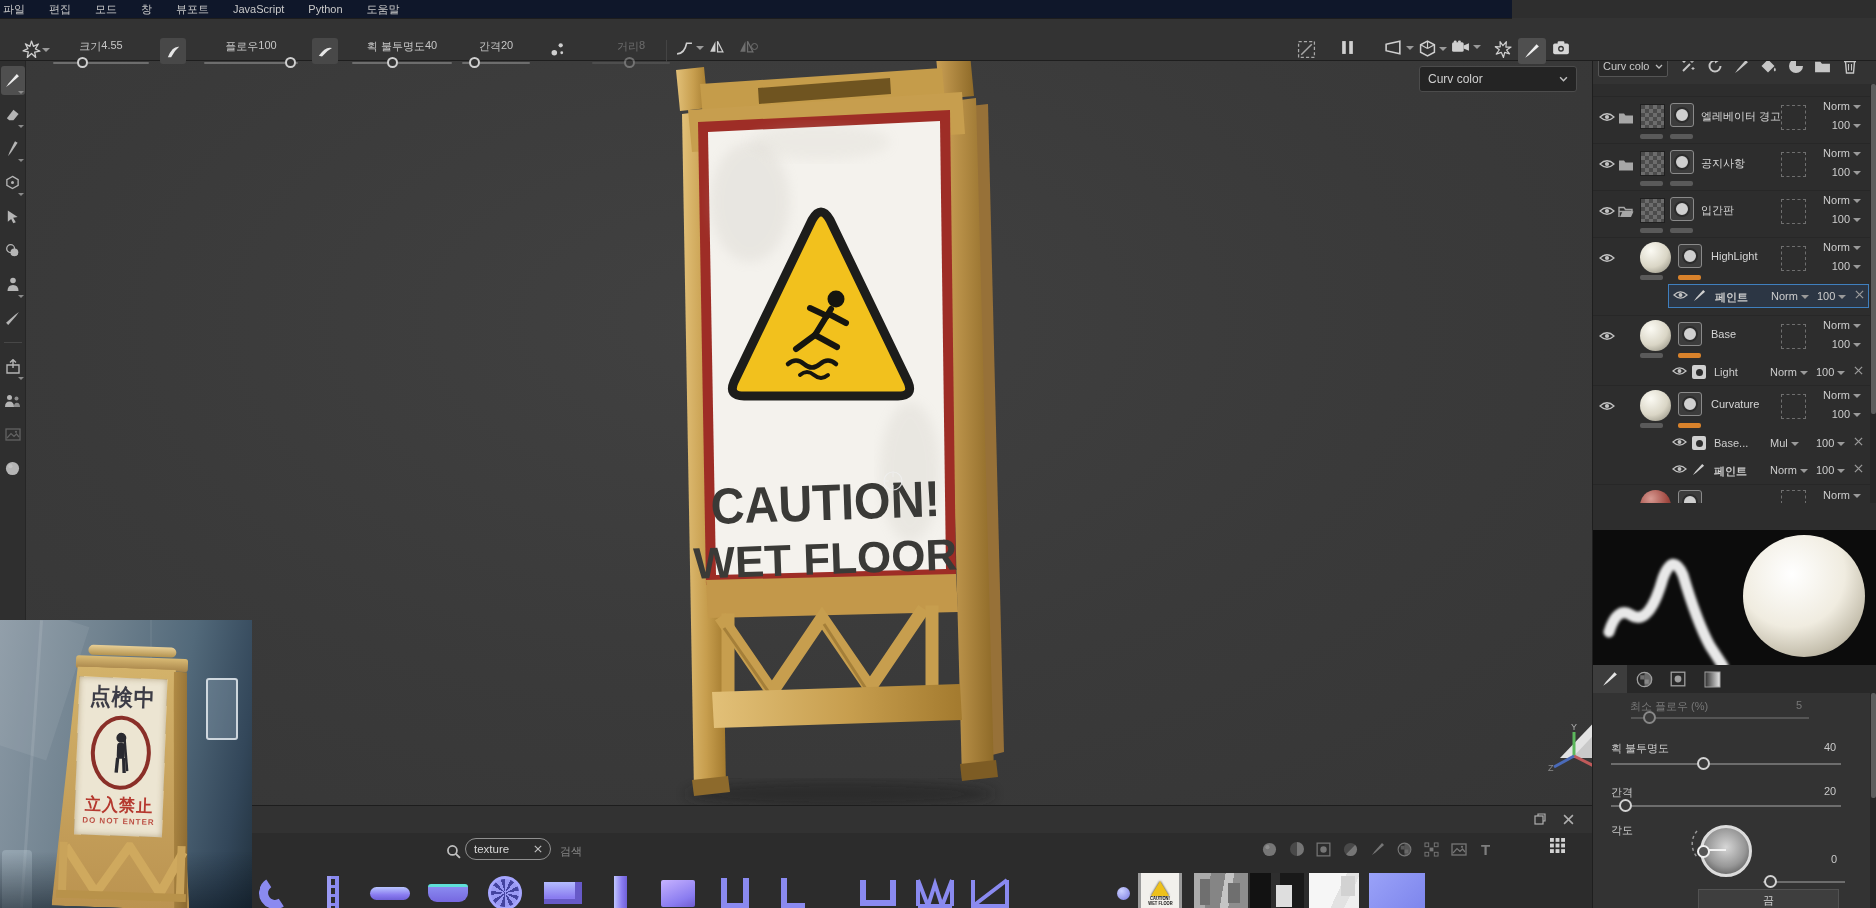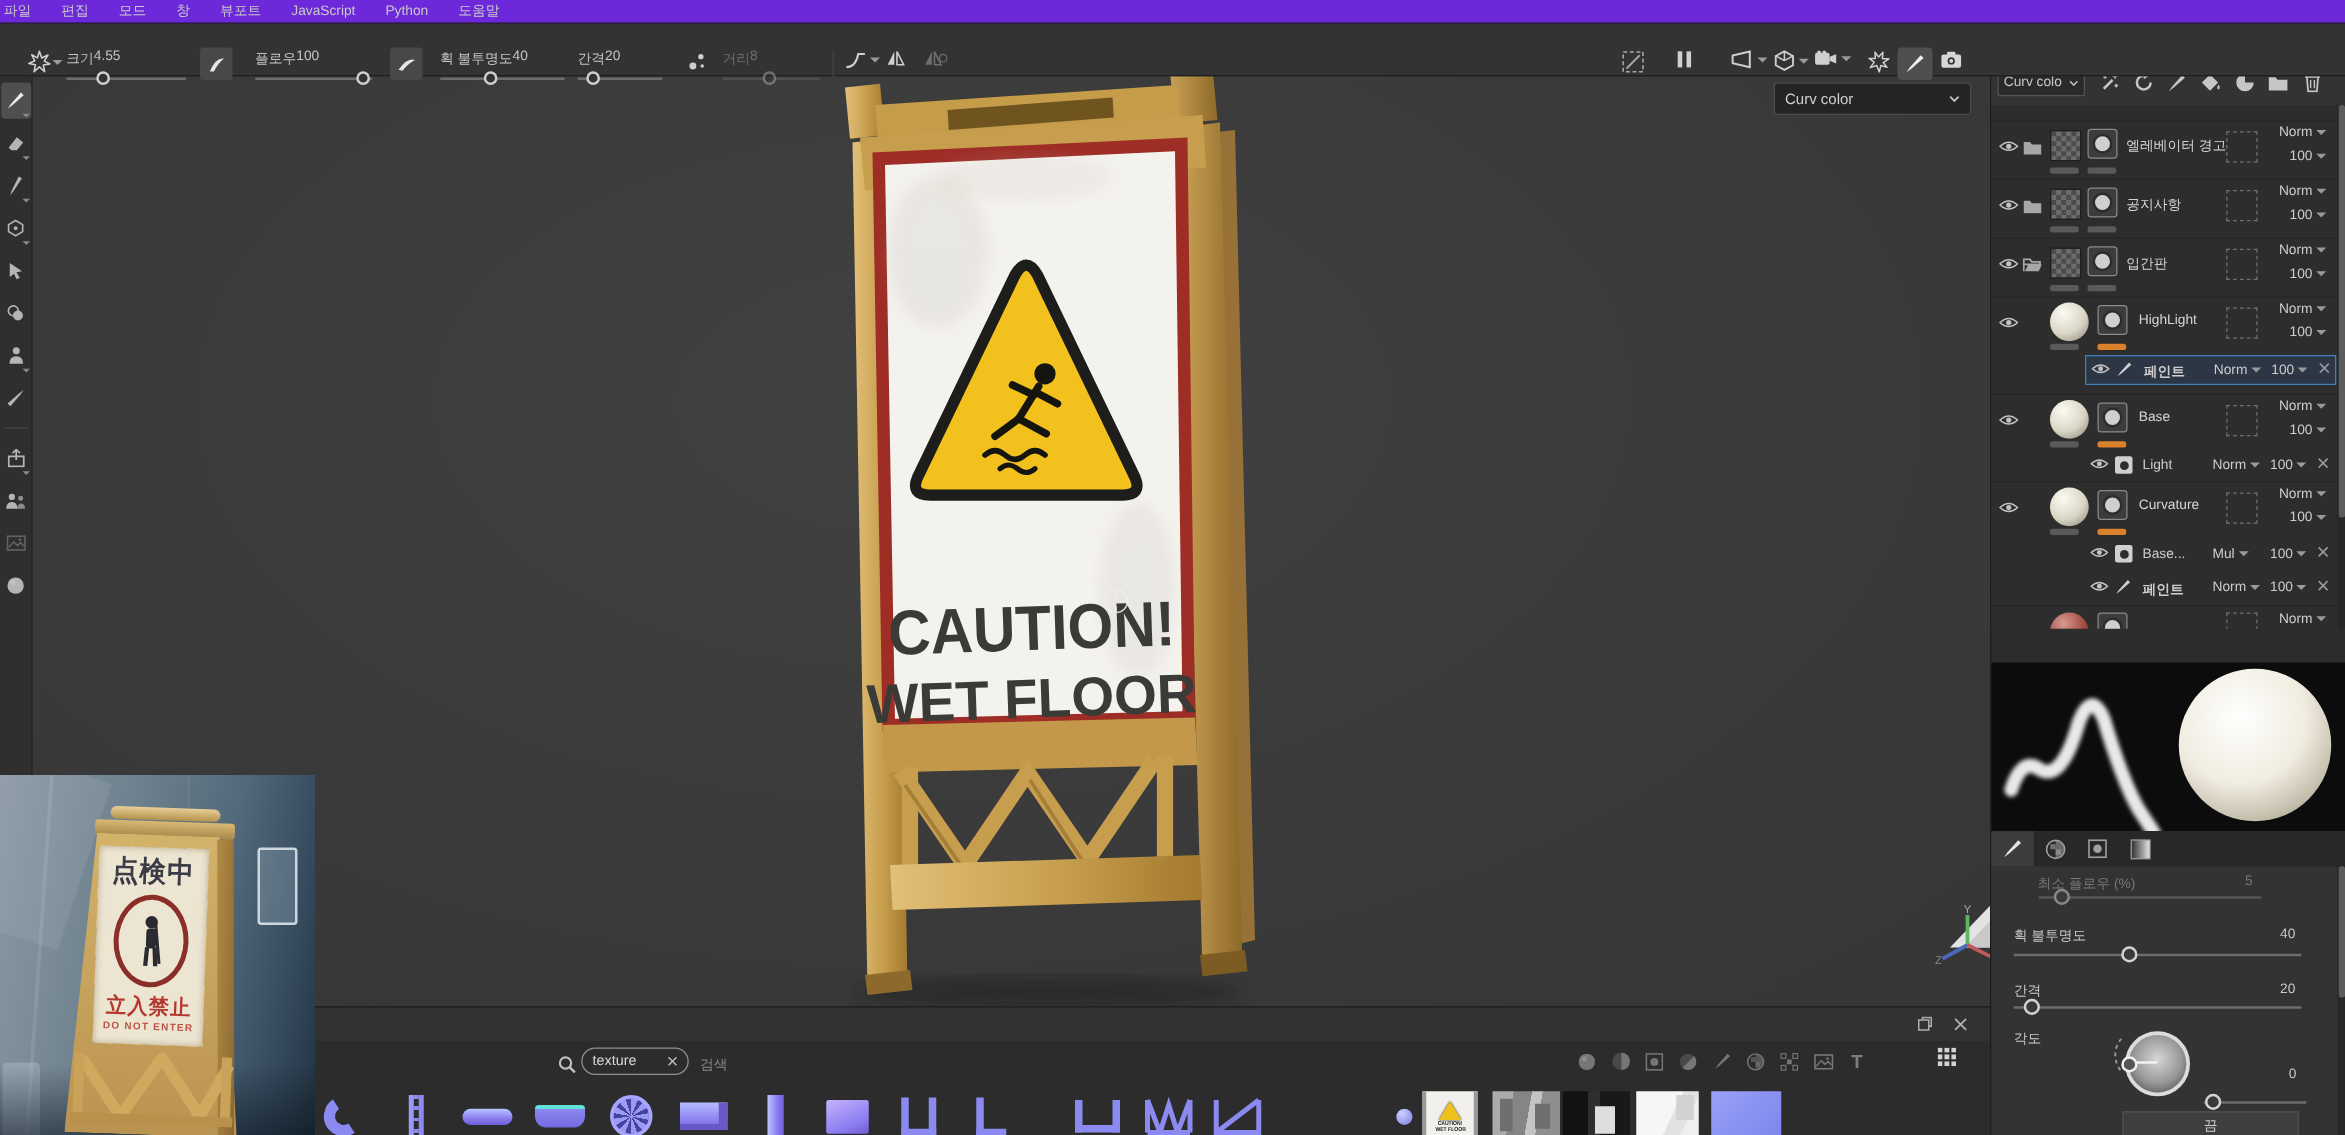--- a/index.html
+++ b/index.html
@@ -2,27 +2,27 @@
 <html><head>
 <meta charset="utf-8">
 <style>
   html,body{margin:0;padding:0;background:#222;}
   body{width:1876px;height:908px;overflow:hidden;font-family:"Liberation Sans","DejaVu Sans",sans-serif;-webkit-font-smoothing:antialiased;}
   #app{position:relative;width:1876px;height:908px;background:#2e2e2e;overflow:hidden;}
   .abs{position:absolute;}
   .ic{display:block;}
   .chev{display:inline-block;width:0;height:0;border-left:4px solid transparent;border-right:4px solid transparent;border-top:4px solid #9a9a9a;vertical-align:middle;margin-left:3px;}
   
-  #menubar{left:0;top:0;width:1876px;height:18px;background:#6d28d9;border-bottom:1px solid #1d1d1d;display:flex;align-items:center;z-index:10;text-align:center;}
+  #menubar{left:0;top:0;width:1512px;height:18px;background:#0f172a;border-bottom:1px solid #1d1d1d;display:flex;align-items:center;z-index:10;text-align:center;}
   .menu-item{color:#c9c9c9;font-size:11px;padding:0 12px;line-height:18px;white-space:nowrap;}
   .menu-item:first-child{padding-left:3px;}
   
   #toolbar{left:0;top:18px;width:1876px;height:42px;background:#333333;border-bottom:1px solid #1e1e1e;z-index:9;}
   .ctl{position:absolute;top:21px;}
-  .ctl-top{display:flex;justify-content:flex-start;font-size:11px;color:#c6c6c6;}
+  .ctl-top{display:flex;justify-content:center;font-size:11px;color:#c6c6c6;}
   .track{position:relative;height:2px;background:#6d6d6d;margin-top:8px;border-radius:1px;}
   .knob{position:absolute;top:-5px;width:7px;height:7px;border:2px solid #cfcfcf;border-radius:50%;background:#333;margin-left:-5px;}
   .tb-btn{position:absolute;top:20px;width:26px;height:26px;background:#484848;border-radius:3px;display:flex;align-items:center;justify-content:center;}
   .tb-ico{position:absolute;top:22px;display:flex;align-items:center;justify-content:center;}
   .grayed{opacity:0.38;}
   .tb-sep{position:absolute;top:22px;width:1px;height:22px;background:#444;}
   .active-slot{background:#4f4f4f;border-radius:3px;}
   
   #lefttools{left:0;top:60px;width:26px;height:560px;background:#2f2f2f;border-right:1px solid #262626;z-index:4;display:flex;flex-direction:column;align-items:center;padding-top:6px;box-sizing:border-box;}
   .ltool{width:24px;height:29px;display:flex;align-items:center;justify-content:center;position:relative;margin-bottom:5px;}
@@ -402,21 +402,21 @@
           <i class="knob" style="left:18%"></i>
         </div>
     </div>
 
     <span class="tb-ico" style="left:550px;color:#cfcfcf">
         <svg class="ic" width="15" height="17">
           <use href="#i-dots"></use>
         </svg>
       </span>
 
-    <div class="ctl grayed" style="left:578px;width:78px">
+    <div class="ctl grayed" style="left:592px;width:78px">
       <div class="ctl-top">
           <span>거리</span>
           <span>8</span>
         </div>
       <div class="track">
           <i class="knob" style="left:48%"></i>
         </div>
     </div>
 
     <span class="tb-sep" style="left:666px"></span>

